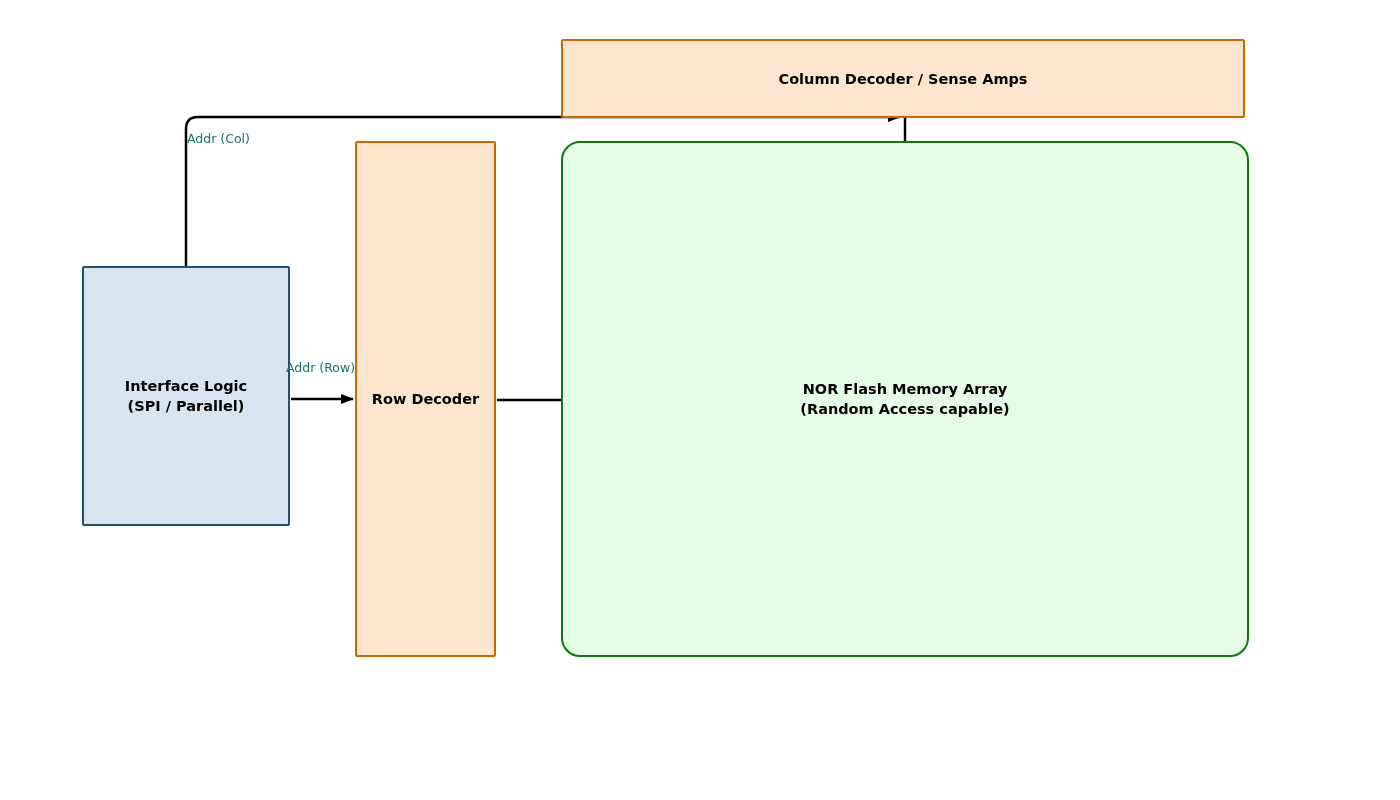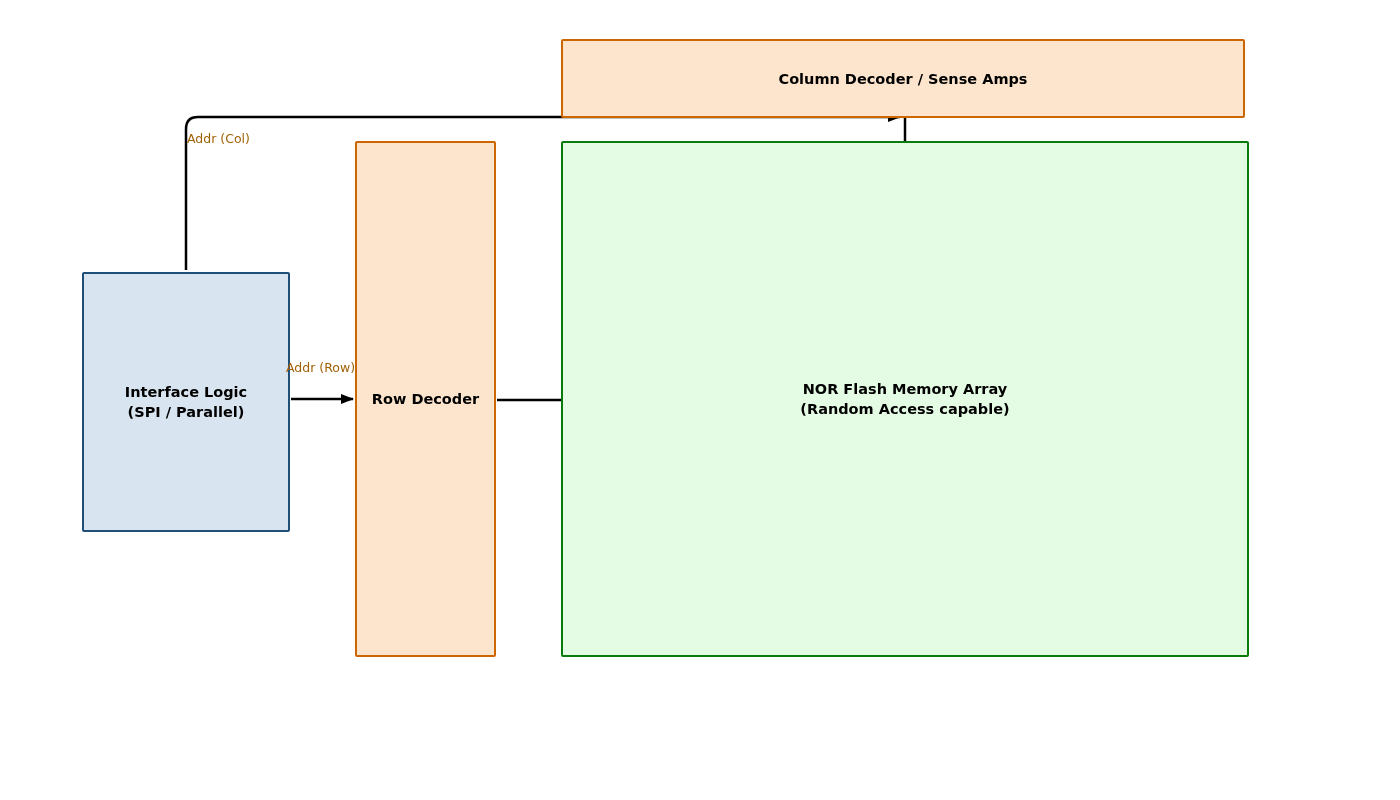--- a/index.html
+++ b/index.html
@@ -34,29 +34,29 @@
     border-radius: 2px;
     display: flex;
     align-items: center;
     justify-content: center;
     text-align: center;
     font-weight: bold;
     font-size: 14.5px;
     line-height: 20px;
     white-space: pre-line;
   }
-  .node-interface { left: 82px;  top: 272px; width: 208px; height: 260px; }
+  .node-interface { left: 82px;  top: 266px; width: 208px; height: 260px; }
   .node-row       { left: 355px; top: 141px; width: 141px; height: 516px; }
   .node-col       { left: 561px; top: 39px;  width: 684px; height: 79px;  }
-  .node-array     { left: 561px; top: 141px; width: 688px; height: 516px; }
+  .node-array     { left: 561px; top: 141px; width: 688px; height: 516px; border-radius: 19px; }
   .edge-label {
     position: absolute;
     font-size: 12.5px;
     line-height: 15px;
-    color: #a16207;
+    color: #0f766e;
     white-space: nowrap;
   }
   .lbl-addr-col { left: 187px; top: 131px; }
   .lbl-addr-row { left: 286px; top: 360px; }
 </style>
 </head>
 <body>
 
 <div class="canvas">
 

